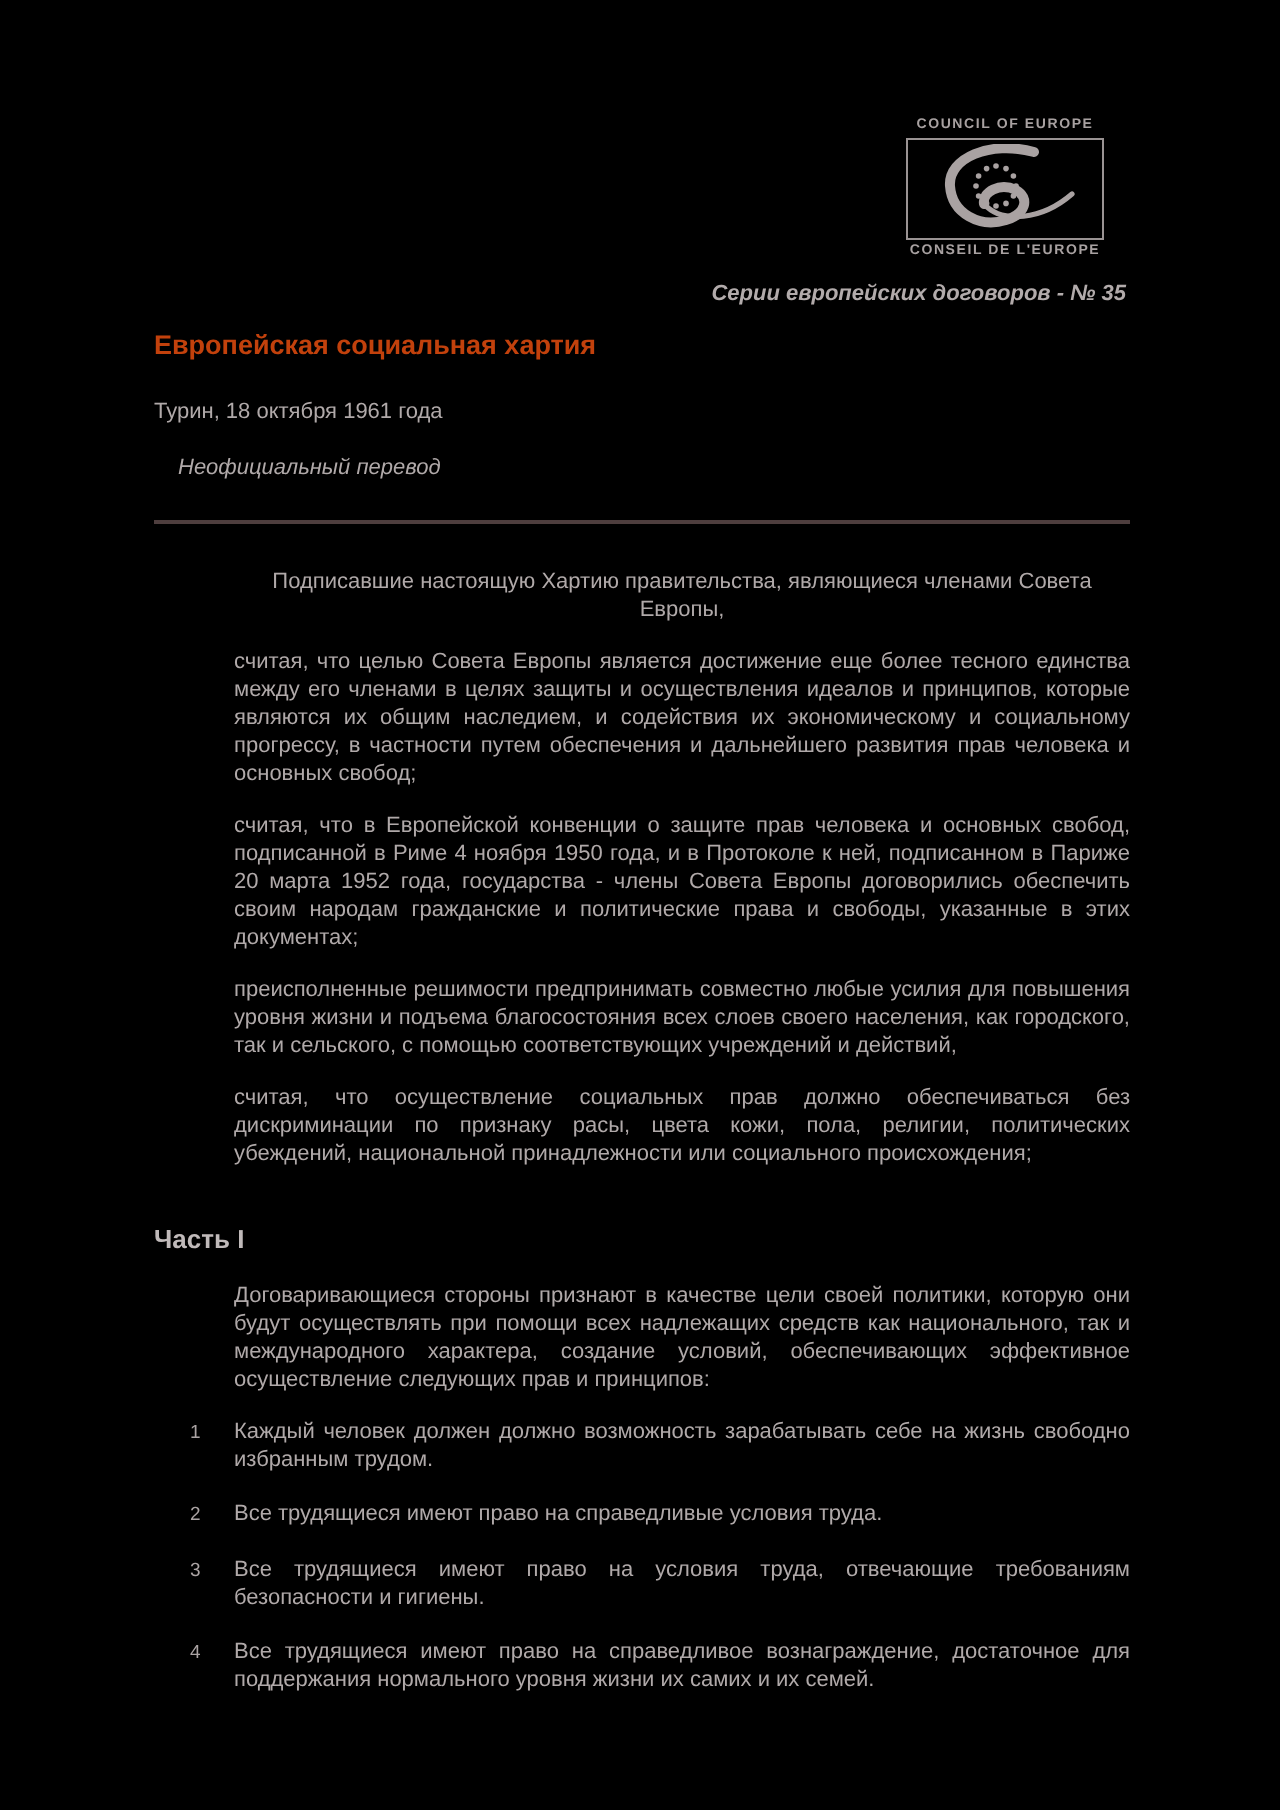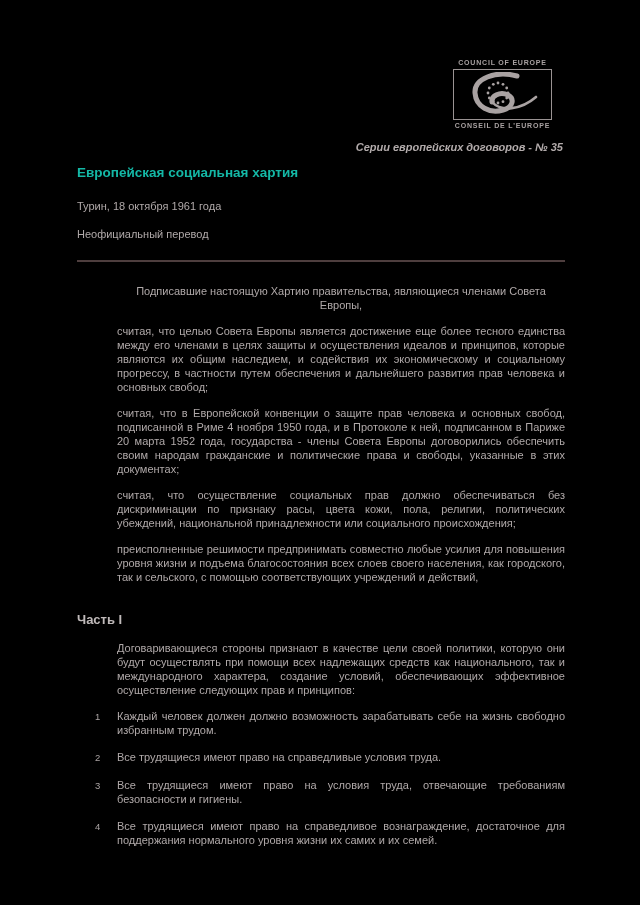--- a/index.html
+++ b/index.html
@@ -34,25 +34,25 @@
     position: absolute; top: 141px; right: 77px;
     font-size: 11px; font-weight: bold; font-style: italic;
     color: #b2abab; white-space: nowrap;
   }
 
   
   .content {
     position: absolute; top: 165px; left: 77px; right: 75px;
   }
   .doc-title {
-    font-size: 13.5px; font-weight: bold; color: #14b8a6;
+    font-size: 13.5px; font-weight: bold; color: #c2410c;
     margin-bottom: 20px;
   }
   .place-date { font-size: 11px; margin-bottom: 16px; }
-  .trans-note { font-size: 11px; margin-bottom: 20px; }
+  .trans-note { font-size: 11px; font-style: italic; margin-bottom: 20px; margin-left: 12px; }
   .divider {
     border: none; border-top: 2px solid #4e3e3e;
     margin: 0 0 22px 0;
   }
   .para {
     font-size: 11px; line-height: 14px;
     text-align: justify;
     margin: 0 0 12px 40px;
   }
   .para.no-justify { text-align: center; }
@@ -109,22 +109,22 @@
 
   <div class="content">
     <h1 class="doc-title">Европейская социальная хартия</h1>
     <p class="place-date">Турин, 18 октября 1961 года</p>
     <p class="trans-note">Неофициальный перевод</p>
     <hr class="divider">
 
     <p class="para no-justify">Подписавшие настоящую Хартию правительства, являющиеся членами Совета Европы,</p>
     <p class="para">считая, что целью Совета Европы является достижение еще более тесного единства между его членами в целях защиты и осуществления идеалов и принципов, которые являются их общим наследием, и содействия их экономическому и социальному прогрессу, в частности путем обеспечения и дальнейшего развития прав человека и основных свобод;</p>
     <p class="para">считая, что в Европейской конвенции о защите прав человека и основных свобод, подписанной в Риме 4 ноября 1950 года, и в Протоколе к ней, подписанном в Париже 20 марта 1952 года, государства - члены Совета Европы договорились обеспечить своим народам гражданские и политические права и свободы, указанные в этих документах;</p>
+    <p class="para">преисполненные решимости предпринимать совместно любые усилия для повышения уровня жизни и подъема благосостояния всех слоев своего населения, как городского, так и сельского, с помощью соответствующих учреждений и действий,</p>
     <p class="para">считая, что осуществление социальных прав должно обеспечиваться без дискриминации по признаку расы, цвета кожи, пола, религии, политических убеждений, национальной принадлежности или социального происхождения;</p>
-    <p class="para">преисполненные решимости предпринимать совместно любые усилия для повышения уровня жизни и подъема благосостояния всех слоев своего населения, как городского, так и сельского, с помощью соответствующих учреждений и действий,</p>
 
     <h2 class="part-heading">Часть I</h2>
 
     <p class="para">Договаривающиеся стороны признают в качестве цели своей политики, которую они будут осуществлять при помощи всех надлежащих средств как национального, так и международного характера, создание условий, обеспечивающих эффективное осуществление следующих прав и принципов:</p>
 
     <ol class="principles">
       <li class="principle">
         <span class="num">1</span>
         <span class="txt">Каждый человек должен должно возможность зарабатывать себе на жизнь свободно избранным трудом.</span>
       </li>

